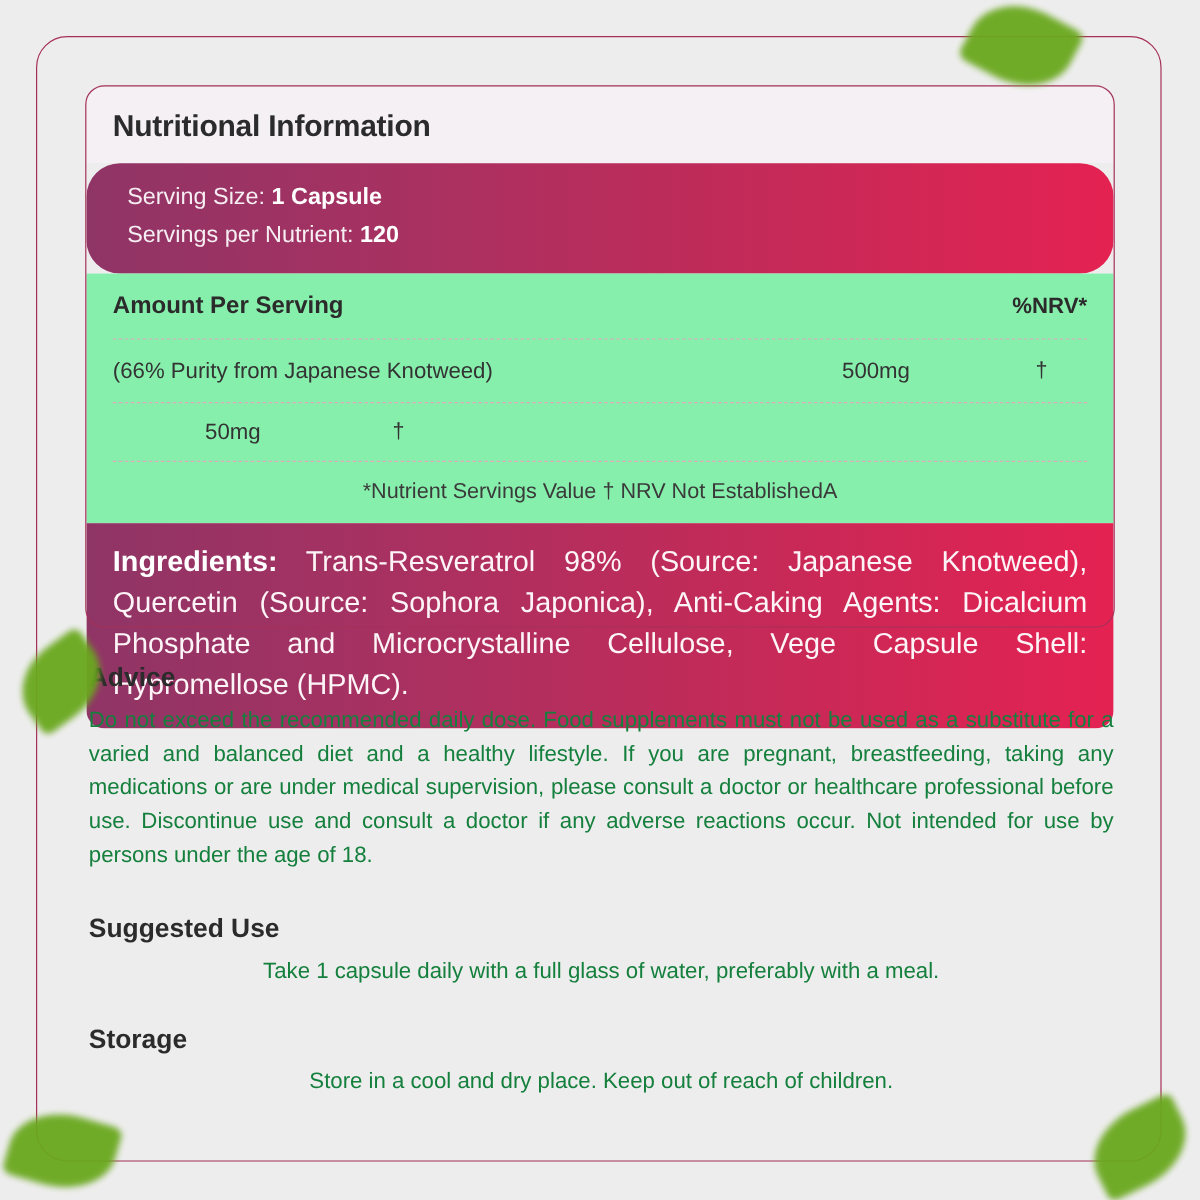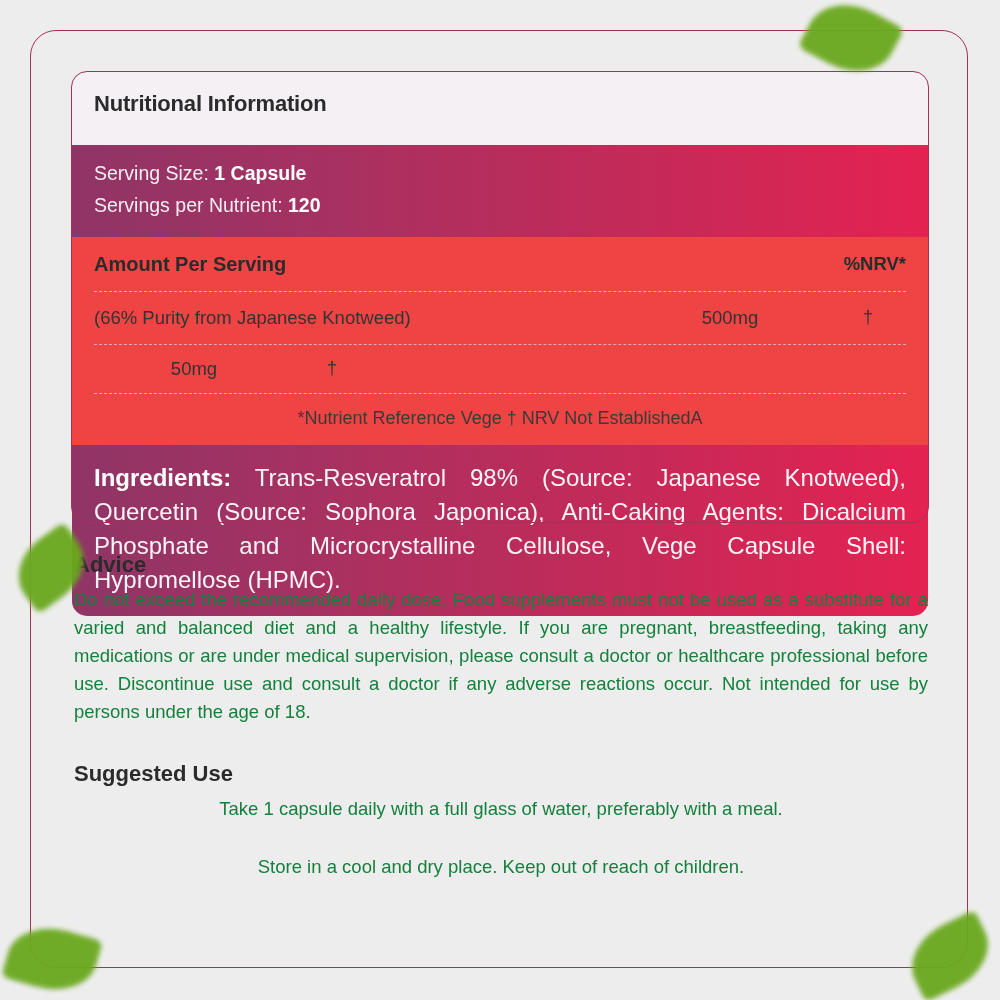--- a/index.html
+++ b/index.html
@@ -63,42 +63,43 @@
   .panel {
     position: absolute;
     left: 72px; top: 72px;
     width: 856px;
     border-radius: 15px;
     overflow: hidden;
   }
 
   .panel-title {
     background: #f4f0f4;
-    padding: 19px 22px 28px 22px;
-    font-size: 22px;
+    padding: 19px 22px 16px 22px;
+    font-size: 25px;
     font-weight: bold;
     color: #2b2b2b;
     letter-spacing: -.2px;
   }
 
   .serving-band {
     background: linear-gradient(to right, #8f3566 0%, #a83161 32%, #c42a58 66%, #e42252 100%);
-    padding: 13px 22px 16px 22px;
+    padding: 13px 22px 16px 34px;
     color: #ffffff;
+    border-radius: 28px;
   }
   .serving-line {
     font-size: 19.5px;
     line-height: 1.62;
     color: #f6eef2;
   }
   .serving-line b { font-weight: bold; color: #ffffff; }
 
   
   .table {
-    background: #ef4444;
+    background: #86efac;
     padding: 0 22px;
   }
   .t-row {
     display: flex;
     align-items: center;
   }
   .t-head {
     padding: 13px 0 12px 0;
     border-bottom: 1.5px dashed #e2aabb;
   }
@@ -219,21 +220,21 @@
         </div>
         <div class="c-amount">500mg</div>
         <div class="c-nrv">†</div>
       </div>
 
       <div class="t-row t-item">
         <div class="c-amount">50mg</div>
         <div class="c-nrv">†</div>
       </div>
 
-      <div class="t-foot">*Nutrient Reference Vege † NRV Not EstablishedA</div>
+      <div class="t-foot">*Nutrient Servings Value † NRV Not EstablishedA</div>
 
     </div>
 
     <div class="ingredients">
       <b>Ingredients:</b><span> Trans-Resveratrol 98% (Source: Japanese Knotweed), Quercetin (Source: Sophora Japonica), Anti-Caking Agents: Dicalcium Phosphate and Microcrystalline Cellulose, Vege Capsule Shell: Hypromellose (HPMC).</span>
     </div>
 
   </div>
 
   <div class="frame-inner"></div>
@@ -244,18 +245,19 @@
       <h3 class="sec-h">Advice</h3>
       <p class="sec-p sp-advice">Do not exceed the recommended daily dose. Food supplements must not be used as a substitute for a varied and balanced diet and a healthy lifestyle. If you are pregnant, breastfeeding, taking any medications or are under medical supervision, please consult a doctor or healthcare professional before use. Discontinue use and consult a doctor if any adverse reactions occur. Not intended for use by persons under the age of 18.</p>
     </div>
 
     <div>
       <h3 class="sec-h">Suggested Use</h3>
       <p class="sec-p tight">Take 1 capsule daily with a full glass of water, preferably with a meal.</p>
     </div>
 
     <div>
+      <h3 class="sec-h">Storage</h3>
       <p class="sec-p tight last">Store in a cool and dry place. Keep out of reach of children.</p>
     </div>
 
   </div>
 
 </div>
 
 </body></html>

